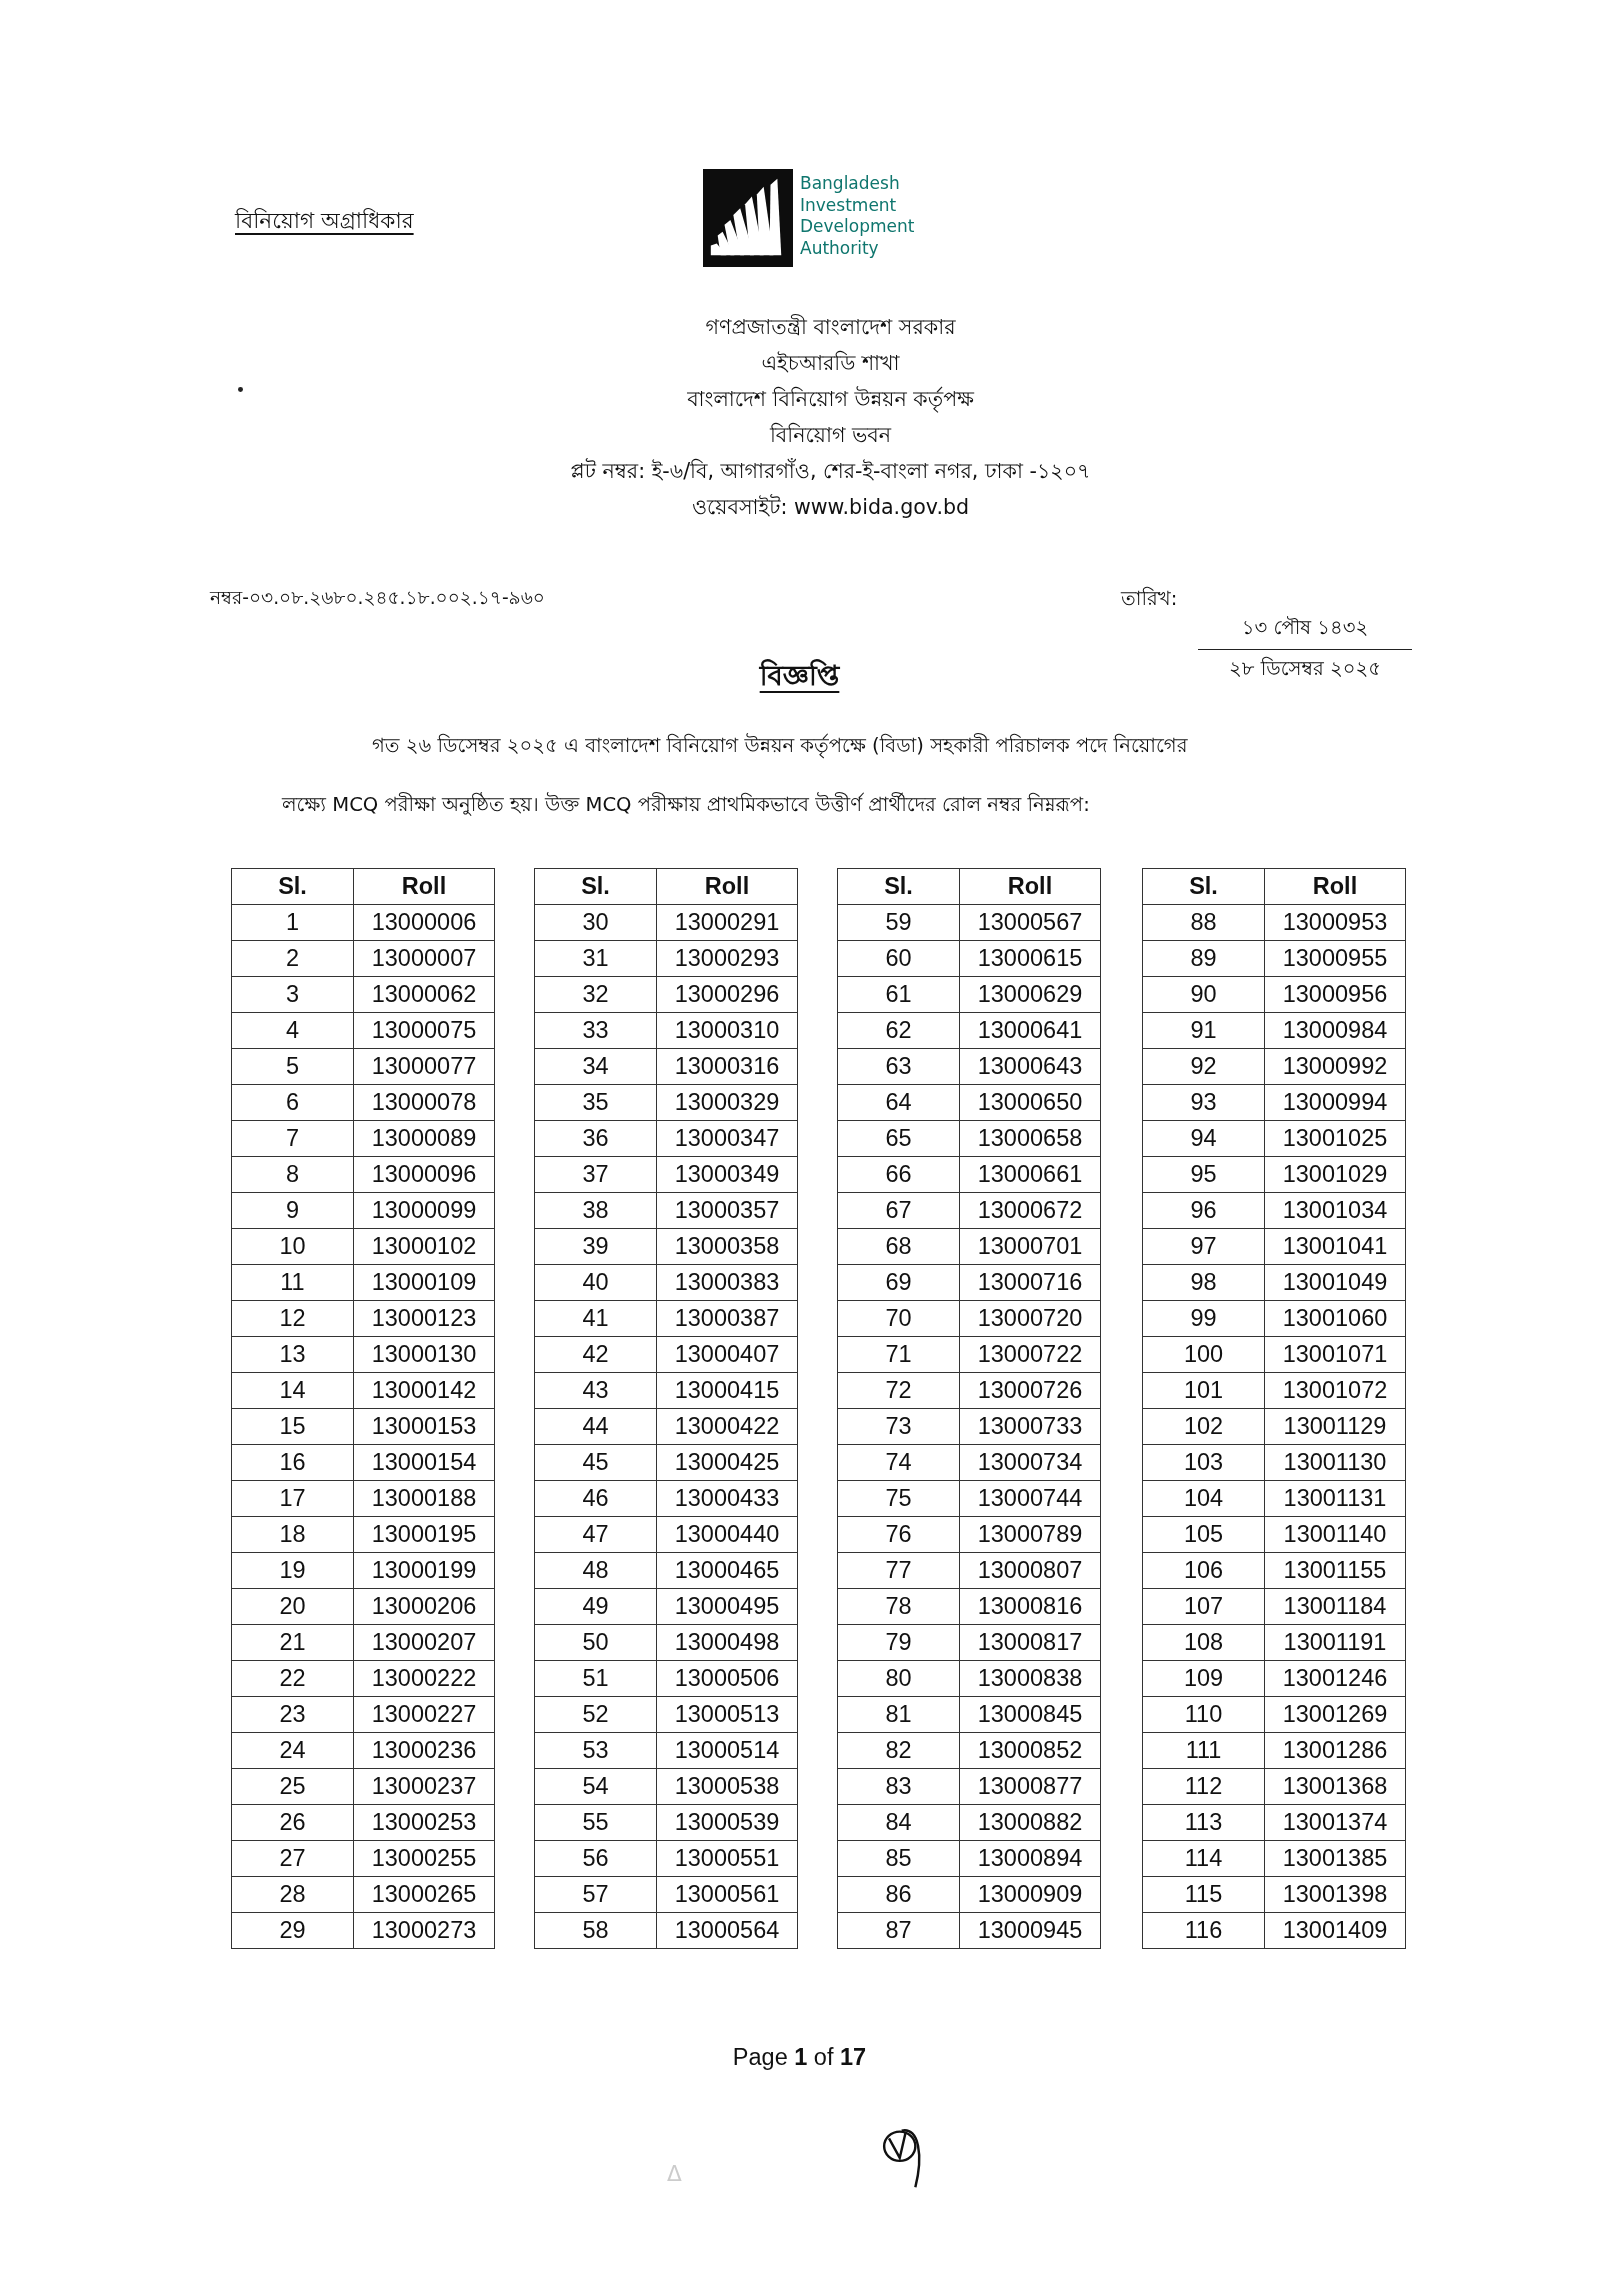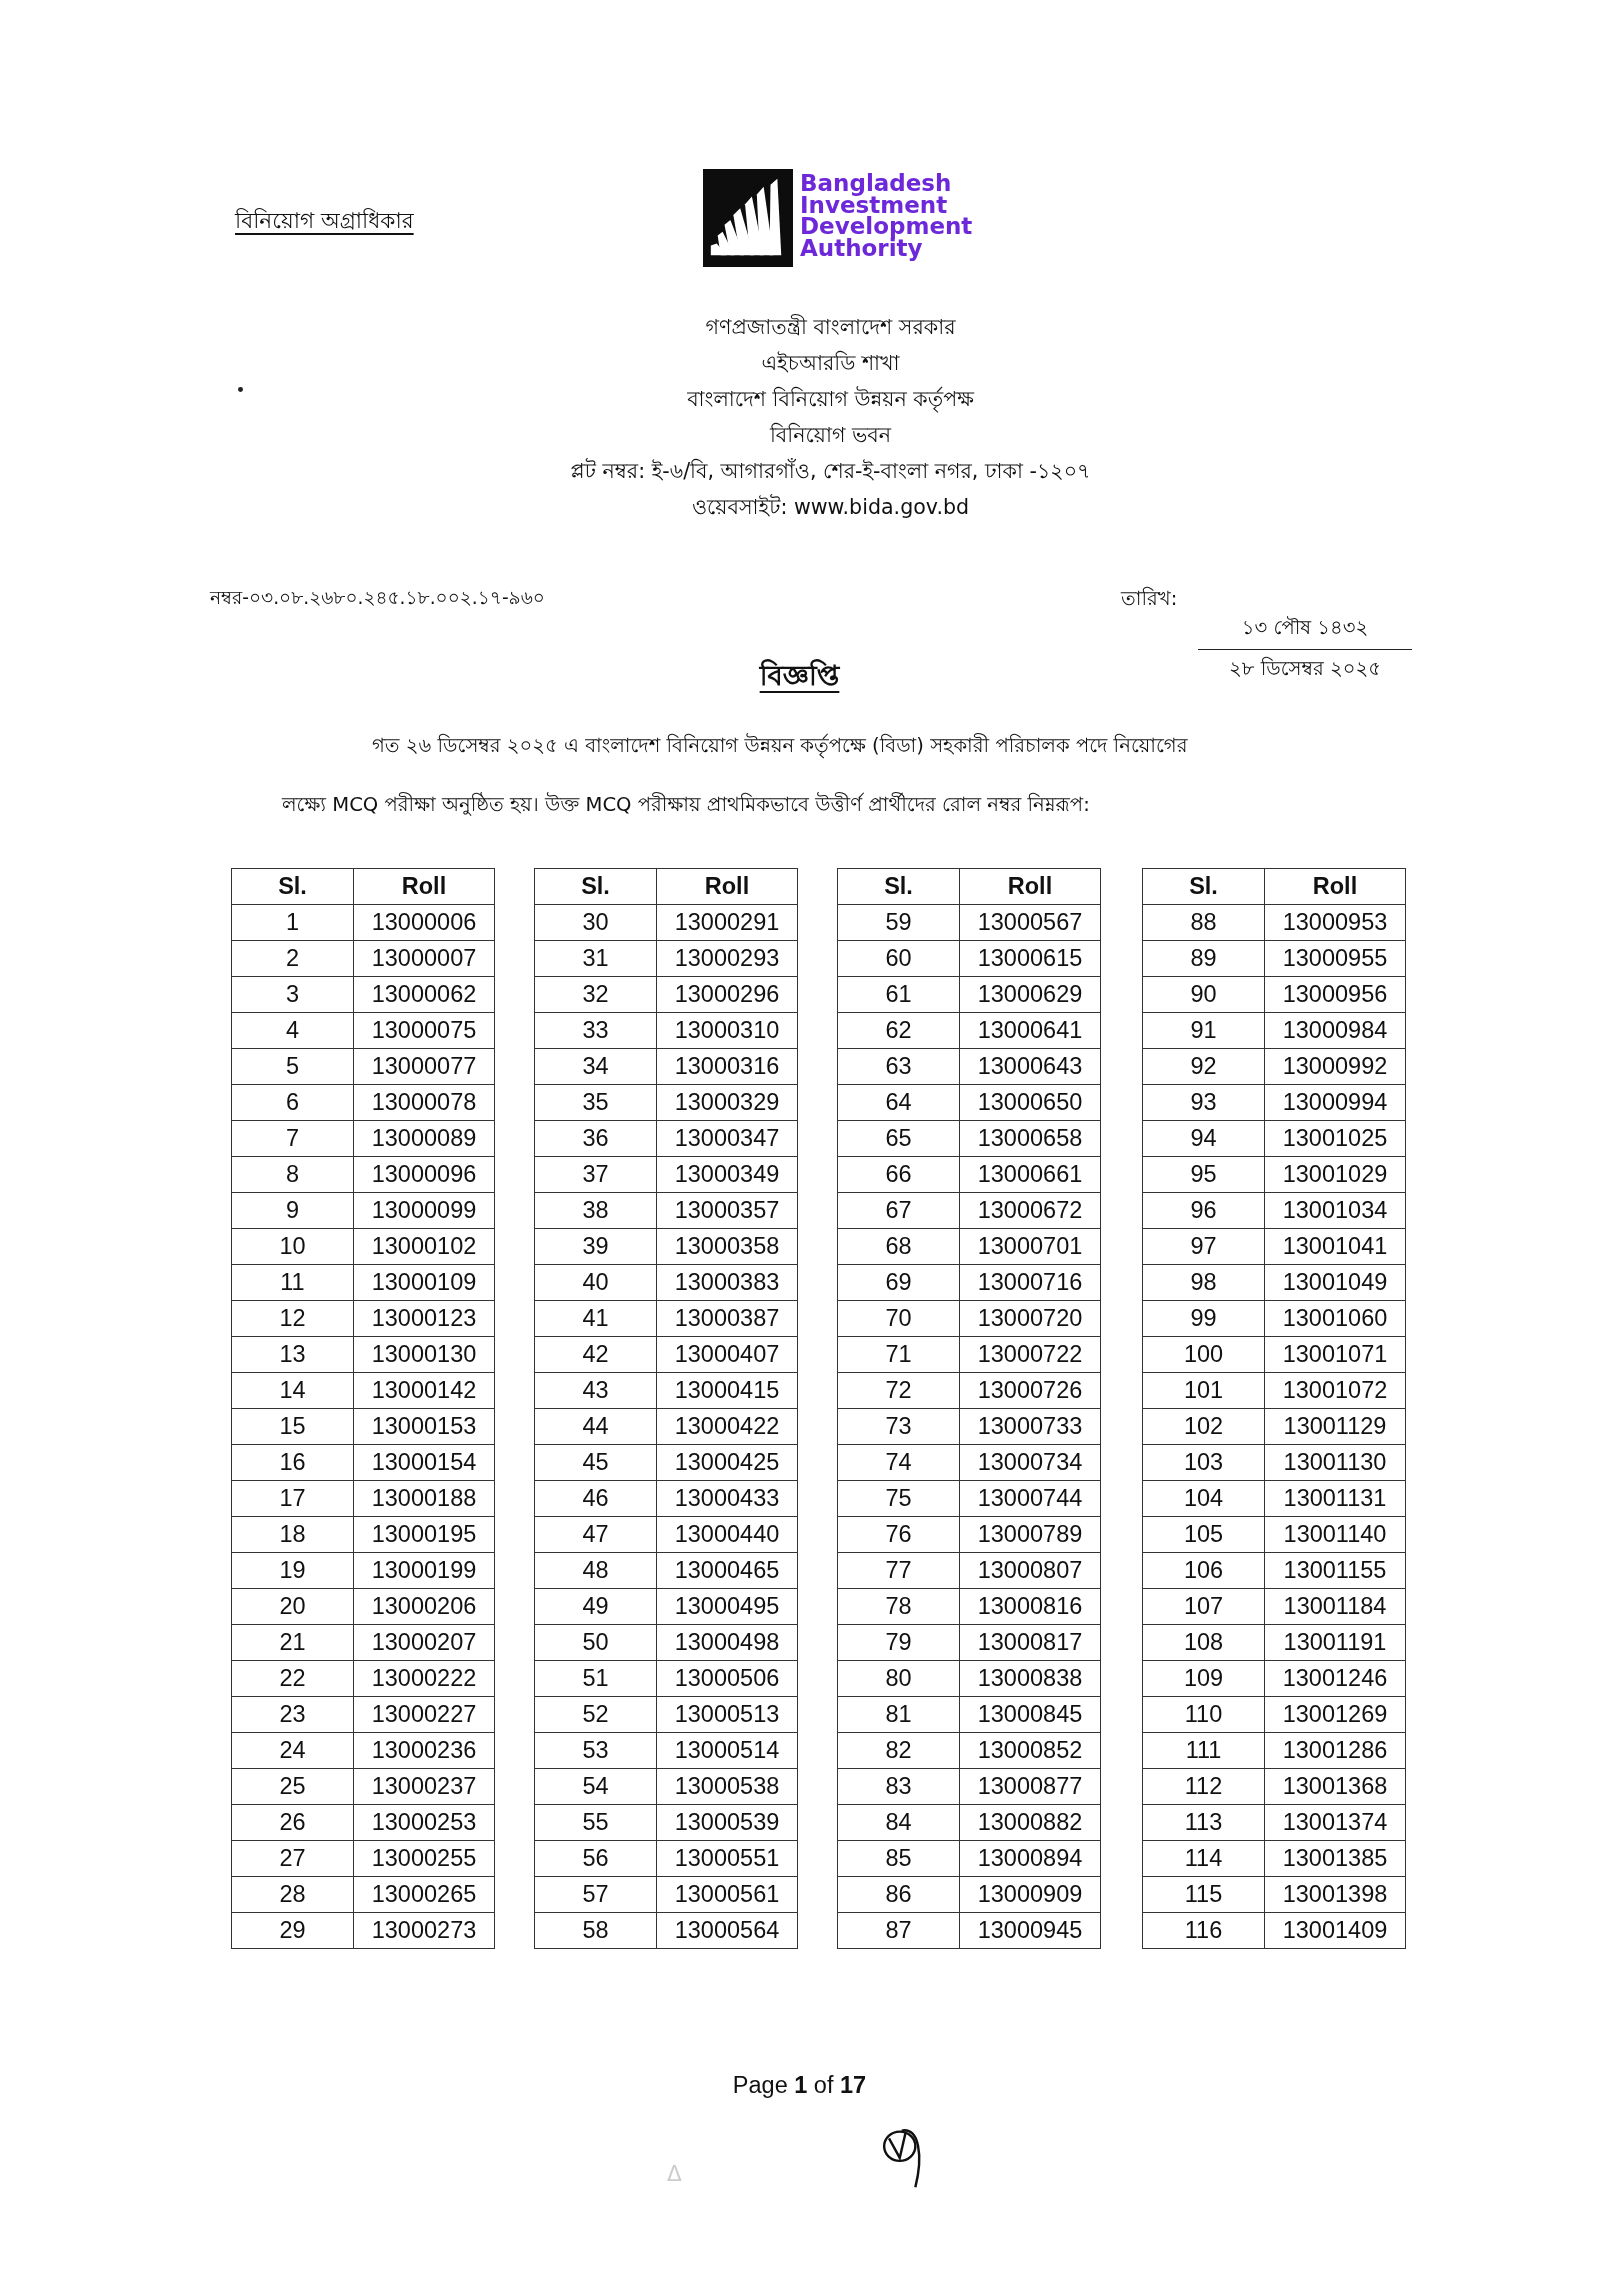--- a/index.html
+++ b/index.html
@@ -1,37 +1,37 @@
 <!DOCTYPE html>
 <html><head>
 <meta charset="utf-8">
 <style>
   html, body { margin:0; padding:0; background:#ffffff; }
   body { width:1599px; height:2291px; position:relative; overflow:hidden; color:#111; font-family:"DejaVu Sans", sans-serif; }
   .abs { position:absolute; }
   .left-title { left:235px; top:204px; font-size:21.6px; text-decoration:underline; text-underline-offset:4.9px; }
   .logo { left:703px; top:169px; width:90px; height:98px; background:#0d0d0d; }
-  .logo-text { left:800px; top:173px; font-family:"DejaVu Sans", sans-serif; font-weight:bold; font-size:23px; line-height:21.6px; color:#6d28d9; }
+  .logo-text { left:800px; top:173px; font-family:"DejaVu Sans", sans-serif; font-weight:normal; font-size:17px; line-height:21.6px; color:#0f766e; }
   .dot { left:238px; top:387px; width:4.9px; height:4.9px; border-radius:50%; background:#222; }
   .center-block { left:0; width:1599px; top:309px; text-align:center; font-size:20.6px; line-height:36px;margin-left:31px; }
   .center-block div { height:36px; }
   .memo { left:210px; top:584px; font-size:18.6px; }
   .date-label { left:1121px; top:584px; font-size:19.6px; }
   .date-frac { left:1198px; top:565px; width:214px; text-align:center; font-size:19.6px; }
   .date-frac .top { padding-bottom:3.9px; border-bottom:1.5px solid #222;margin-top:48px; }
   .date-frac .bot { padding-top:3.9px; }
   .notice-title { left:0; width:1599px; top:655px; text-align:center; font-size:27.4px; font-weight:bold; text-decoration:underline; text-underline-offset:5.9px; }
   .para1 { left:372px; top:731px; font-size:19.6px; }
   .para2 { left:282px; top:790px; font-size:19.6px; }
   .tbl { position:absolute; top:868px; border-collapse:collapse; font-family:"Liberation Sans", sans-serif; font-size:23.5px; }
   .tbl th, .tbl td { border:1.6px solid #333; height:35px; padding:0; text-align:center; }
   .tbl th { font-weight:bold; }
   .tbl .c1 { width:121px; }
   .tbl .c2 { width:140px; }
-  .page-num { left:0; width:1599px; top:2044px; text-align:center; font-family:"Liberation Sans", sans-serif; font-size:23.5px;margin-top:28px; }
+  .page-num { left:0; width:1599px; top:2044px; text-align:center; font-family:"Liberation Sans", sans-serif; font-size:23.5px; }
   .page-num b { font-weight:bold; }
   .sig { left:880px; top:2117px; }
   .faint { left:667px; top:2161px; color:#ccc; font-size:21.6px; }
 </style>
 </head>
 <body>
 
 <div class="abs left-title">বিনিয়োগ অগ্রাধিকার</div>
 
 <div class="abs logo">

